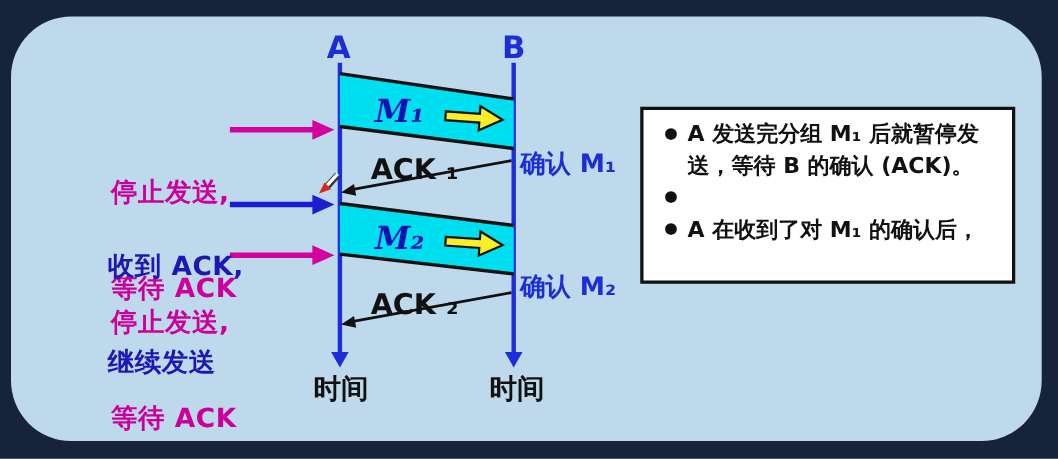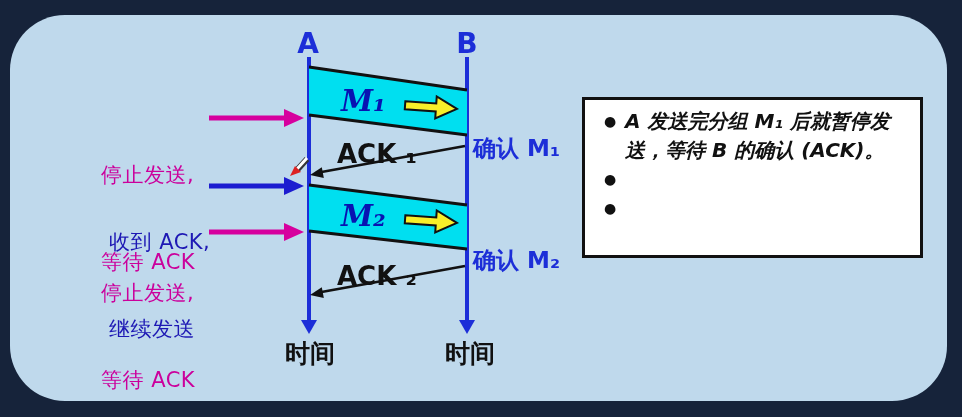--- a/index.html
+++ b/index.html
@@ -7,37 +7,37 @@
     width:962px;height:417px;position:relative;overflow:hidden;
     background:#16233a;
     font-family:"DejaVu Sans",sans-serif;
   }
   .panel{
     position:absolute;left:10px;top:15px;width:937px;height:386px;
     background:#bfd9ec;border-radius:55px;
   }
   svg.diagram{position:absolute;left:0;top:0;}
   .left-note{
-    position:absolute;font-weight:normal;font-size:21px;line-height:29px;
+    position:absolute;font-weight:bold;font-size:24px;line-height:29px;
     white-space:pre;letter-spacing:0.5px;
   }
   .magenta{color:#cb009c;}
   .navy{color:#1d18b4;}
   .note-box{
     position:absolute;left:582px;top:97px;width:341px;height:161px;
     box-sizing:border-box;border:3px solid #111;background:#ffffff;
     padding:7px 4px 4px 10px;
   }
   .note-row{display:flex;align-items:flex-start;}
   .note-bullet{
     width:30px;flex:0 0 30px;text-align:center;font-size:14px;line-height:29px;
     color:#111;font-weight:bold;
   }
   .note-text{
-    font-size:20px;font-weight:bold;color:#111;line-height:29px;white-space:pre;font-style:italic;
+    font-size:20px;font-weight:bold;color:#111;line-height:29px;white-space:pre;
   }
   text{font-family:"DejaVu Sans",sans-serif;}
   .svg-blue-label{fill:#1c2ed8;font-size:28px;font-weight:bold;}
   .svg-confirm{fill:#1c2ed8;font-size:23px;font-weight:bold;}
   .svg-ack{fill:#111;font-size:26px;font-weight:bold;}
   .svg-m{fill:#0813b2;font-size:29px;font-weight:bold;font-style:italic;font-family:"DejaVu Serif",serif;}
   .svg-time{fill:#111;font-size:25px;font-weight:bold;}
 </style>
 </head>
 <body>
@@ -100,21 +100,21 @@
     <line x1="307" y1="159" x2="297" y2="170" stroke="#333" stroke-width="6"></line>
     <line x1="307" y1="158" x2="297" y2="169" stroke="#fff" stroke-width="3"></line>
     <polygon points="290,176 295,166 301,172" fill="#dd2222"></polygon>
   </g>
 </svg>
 
 <div class="left-note magenta" style="left:101px;top:103px;">
   <div>停止发送,</div>
   <div>等待 ACK</div>
 </div>
-<div class="left-note navy" style="left:109px;top:170px;">
+<div class="left-note navy" style="left:98px;top:170px;">
   <div>收到 ACK,</div>
   <div>继续发送</div>
 </div>
 <div class="left-note magenta" style="left:101px;top:221px;">
   <div>停止发送,</div>
   <div>等待 ACK</div>
 </div>
 
 <div class="note-box">
   <div class="note-row">
@@ -123,14 +123,15 @@
   </div>
   <div class="note-row">
     <span class="note-bullet"></span>
     <span class="note-text">送，等待 B 的确认 (ACK)。</span>
   </div>
   <div class="note-row">
     <span class="note-bullet">●</span>
   </div>
   <div class="note-row">
     <span class="note-bullet">●</span>
+    <span class="note-text">A 在收到了对 M₁ 的确认后，</span>
   </div>
 </div>
 
 </body></html>

